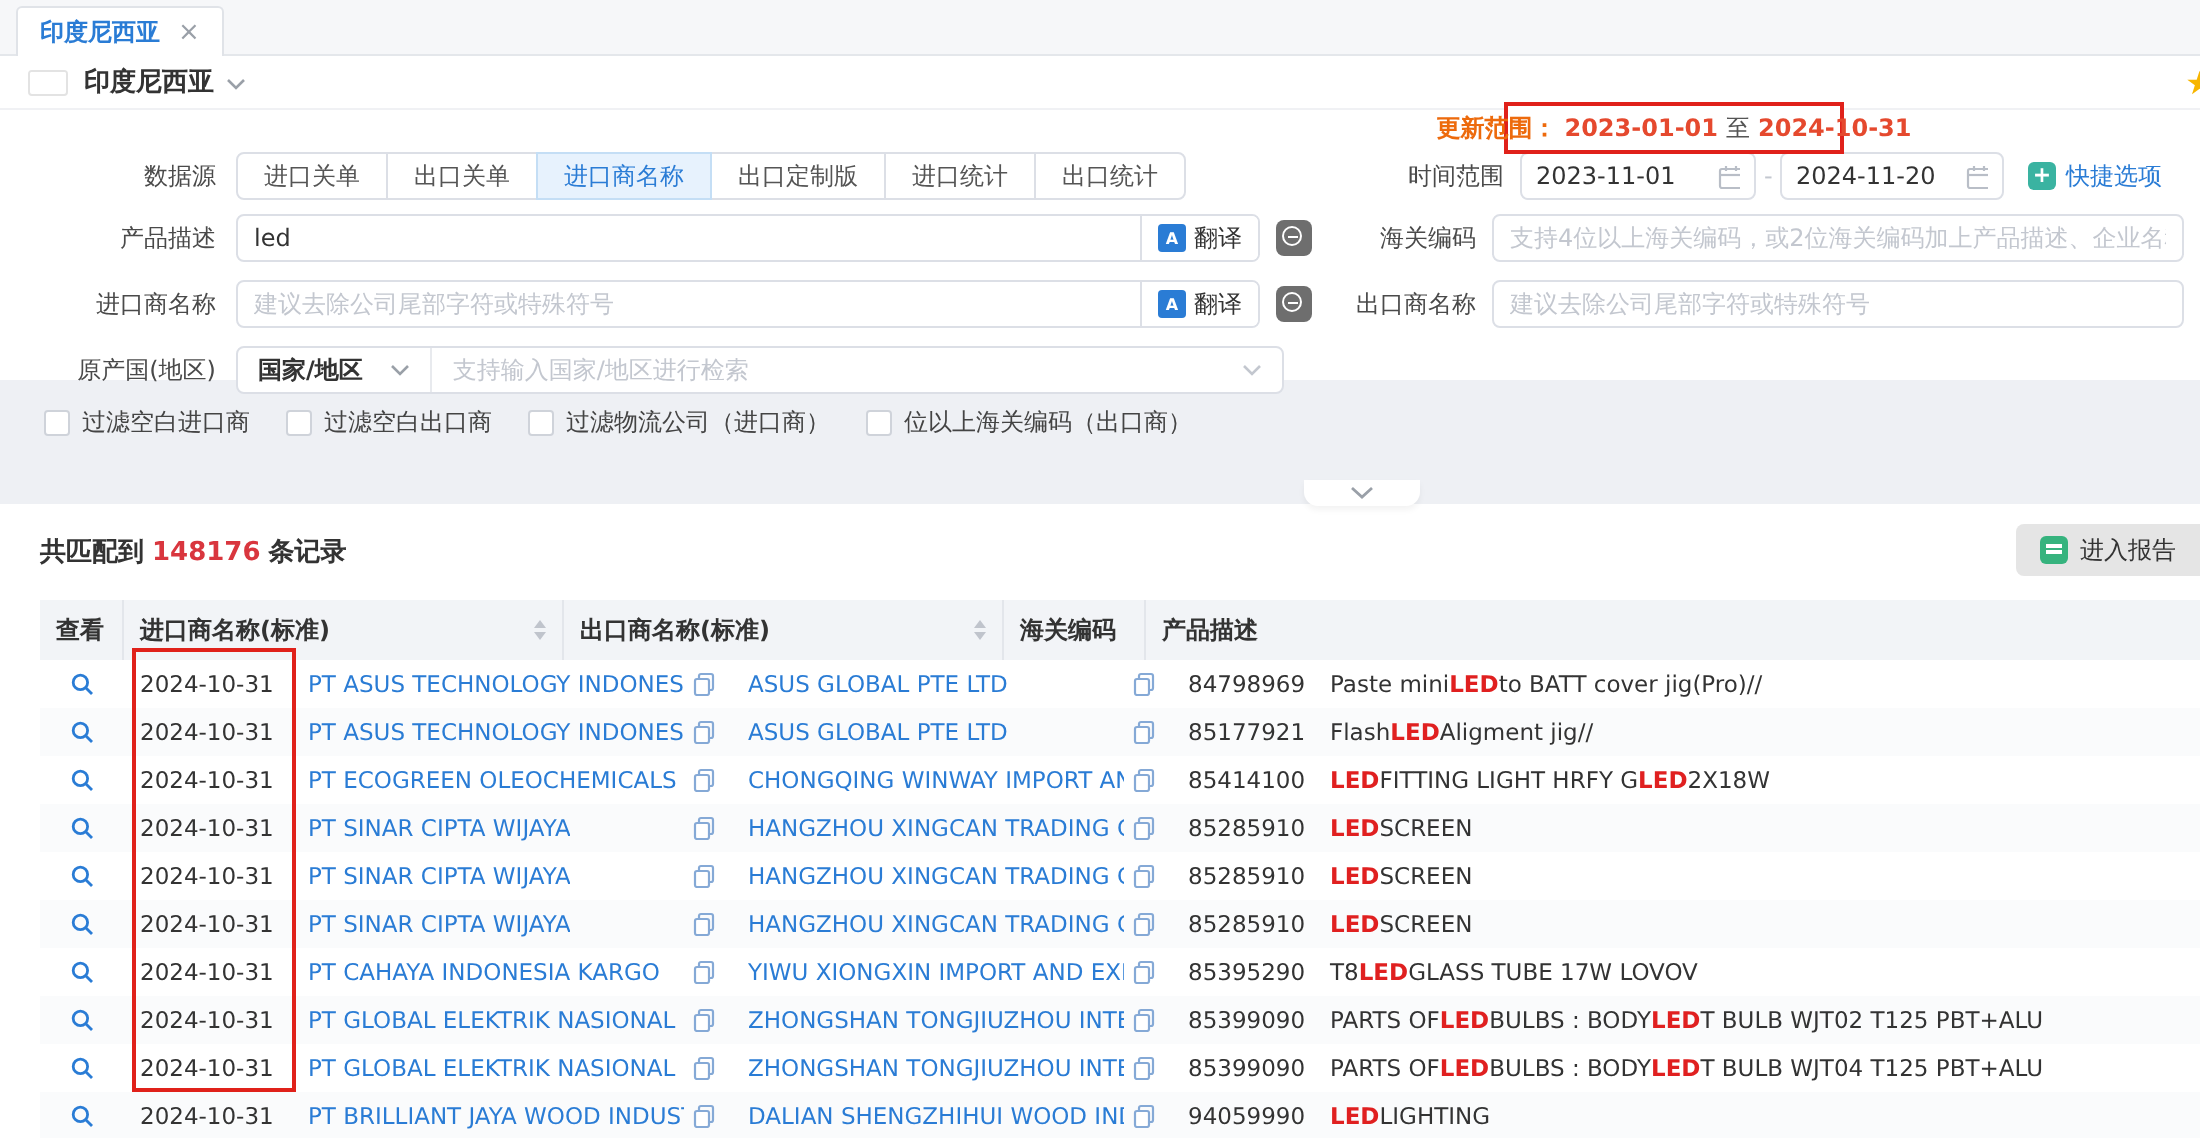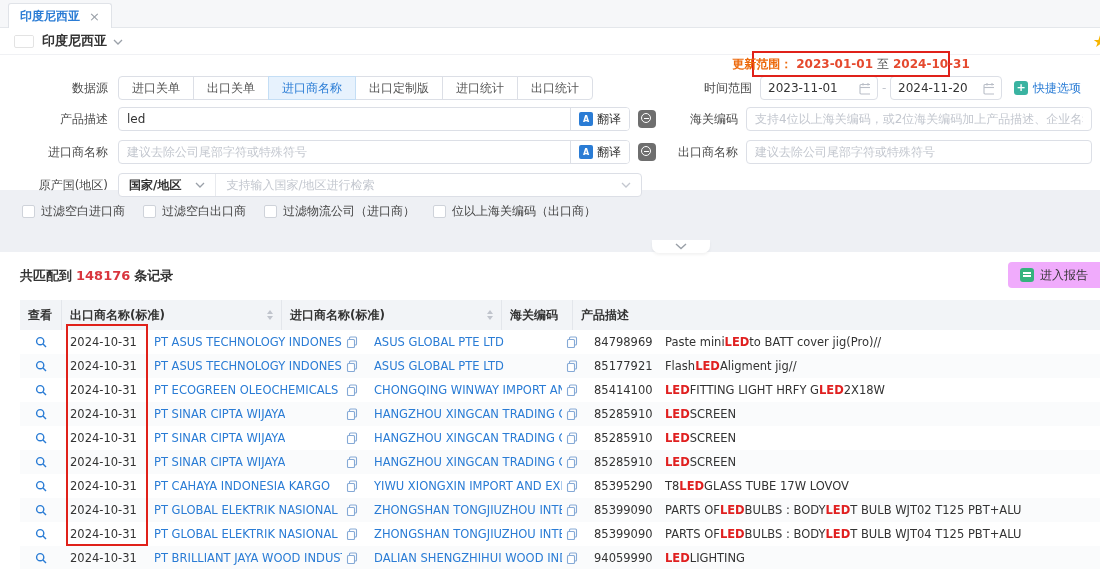--- a/index.html
+++ b/index.html
@@ -54,33 +54,33 @@
   .sel-group { position:absolute; height:24px; border:1px solid #dcdfe6; border-radius:4px; background:#fff; display:flex; align-items:center; overflow:hidden; }
   .sel-left { display:flex; align-items:center; gap:14px; padding:0 10px; height:100%; border-right:1px solid #e8eaee; color:#333; font-weight:bold; cursor:pointer; white-space:nowrap; }
   .sel-group input { border:none; outline:none; flex:1; height:100%; padding:0 10px; font:12px "DejaVu Sans", sans-serif; background:transparent; min-width:0; }
   .sel-group input::placeholder { color:#c3c7cf; }
 
   .checks { position:absolute; left:22px; top:148px; display:flex; gap:18px; align-items:center; }
   .check { display:flex; align-items:center; gap:6px; cursor:pointer; color:#444; }
   .cb { width:13px; height:13px; border:1px solid #cfd3da; border-radius:2px; background:#fff; }
 
   
-  .update-box { position:absolute; left:752px; top:51px; width:198px; height:26px; border:2px solid #e0211a; background:#fff; display:flex; align-items:center; justify-content:center; gap:4px; z-index:6; white-space:nowrap; font-weight:bold; }
+  .update-box { position:absolute; left:752px; top:51px; width:170px; height:26px; border:2px solid #e0211a; background:#fff; display:flex; align-items:center; justify-content:center; gap:4px; z-index:6; white-space:nowrap; font-weight:bold; }
   .ur-label { color:#ed6a0c; font-weight:bold; }
   .ur-date { color:#e5492e; font-weight:bold; }
   .ur-mid { color:#555; font-weight:normal; }
 
   
   .collapse { position:absolute; top:240px; left:652px; width:58px; height:13px; background:#fff; border-radius:0 0 7px 7px; box-shadow:0 2px 3px rgba(0,0,0,.05); display:flex; align-items:center; justify-content:center; z-index:2; cursor:pointer; }
 
   
   .results { position:absolute; top:252px; left:0; right:0; bottom:0; background:#fff; z-index:1; }
   .count-line { position:absolute; top:15px; left:20px; font-size:13px; font-weight:bold; color:#333; }
   .count-num { color:#d9363e; padding:0 4px; }
-  .report-btn { position:absolute; top:10px; right:0; height:26px; background:#f0abfc; border-radius:4px 0 0 4px; display:flex; align-items:center; gap:6px; padding:0 12px; cursor:pointer; color:#333; }
+  .report-btn { position:absolute; top:10px; right:0; height:26px; background:#e5e5e5; border-radius:4px 0 0 4px; display:flex; align-items:center; gap:6px; padding:0 12px; cursor:pointer; color:#333; }
   .rep-icon { width:14px; height:14px; background:#36b37e; border-radius:3px; position:relative; }
   .rep-icon::after { content:""; position:absolute; left:3px; top:4px; width:8px; height:1.6px; background:#fff; box-shadow:0 3px 0 #fff; }
 
   .table { position:absolute; top:48px; left:20px; width:1080px; }
   .thead { display:flex; height:30px; background:#f2f4f7; align-items:center; }
   .th { display:flex; align-items:center; height:100%; padding:0 8px; font-weight:bold; color:#333; border-right:1px solid #e3e6eb; position:relative; }
   .th:last-child { border-right:none; }
   .carets { margin-left:auto; display:flex; flex-direction:column; gap:2px; padding-left:6px; cursor:pointer; }
   .c-up { width:0; height:0; border-left:3.5px solid transparent; border-right:3.5px solid transparent; border-bottom:4px solid #c0c4cc; }
   .c-down { width:0; height:0; border-left:3.5px solid transparent; border-right:3.5px solid transparent; border-top:4px solid #c0c4cc; }
@@ -251,33 +251,33 @@
     <span class="rep-icon"></span>
     <span>进入报告</span>
   </div>
 
   <div class="table">
     <div class="thead" id="thead">
         <div class="th" style="width: 42px; flex: 0 0 42px;">
           <span>查看</span>
         </div>
         <div class="th" style="width: 220px; flex: 0 0 220px;">
+          <span>进口商名称(标准)</span>
+          <span class="carets">
+            <span class="c-up"></span>
+            <span class="c-down"></span>
+          </span>
+        </div>
+        <div class="th" style="width: 220px; flex: 0 0 220px;">
           <span>出口商名称(标准)</span>
           <span class="carets">
             <span class="c-up"></span>
             <span class="c-down"></span>
           </span>
         </div>
-        <div class="th" style="width: 220px; flex: 0 0 220px;">
-          <span>进口商名称(标准)</span>
-          <span class="carets">
-            <span class="c-up"></span>
-            <span class="c-down"></span>
-          </span>
-        </div>
         <div class="th" style="width: 71px; flex: 0 0 71px;">
           <span>海关编码</span>
         </div>
         <div class="th" style="flex: 1 1 0%;">
           <span>产品描述</span>
         </div>
       </div>
     <div id="tbody">
         <div class="tr">
           <div class="td td-view" style="width: 42px; flex: 0 0 42px;">

